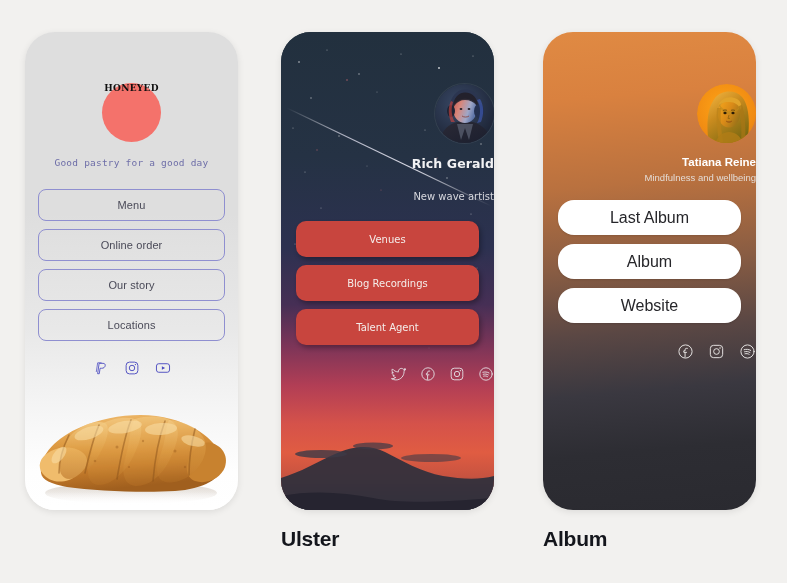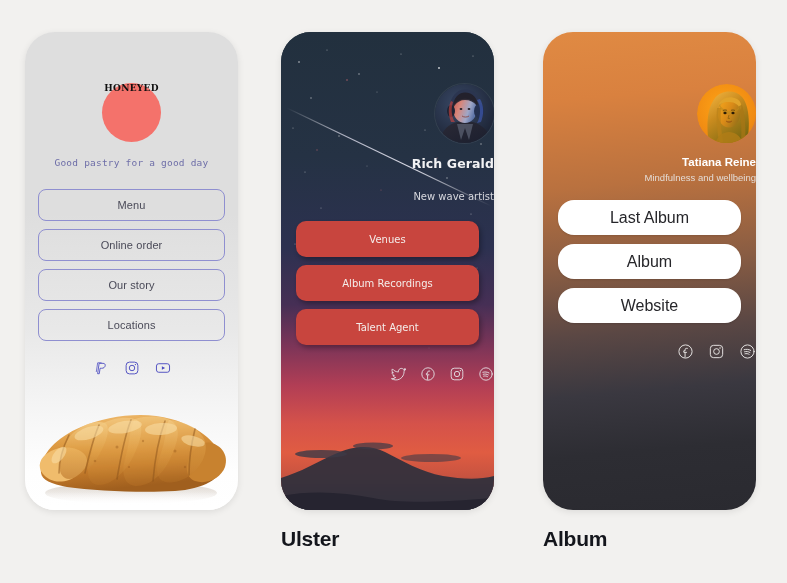--- a/index.html
+++ b/index.html
@@ -404,21 +404,21 @@
             <path d="M42 16 C46 22 46 32 42 39 L46 38 C49 31 49 21 45 15 Z" fill="#4C6CE0" opacity="0.45"></path>
           </g>
         </svg>
       </div>
 
       <div class="u-name">Rich Gerald</div>
       <div class="u-role">New wave artist</div>
 
       <div class="u-buttons">
         <div class="u-btn">Venues</div>
-        <div class="u-btn">Album Recordings</div>
+        <div class="u-btn">Blog Recordings</div>
         <div class="u-btn">Talent Agent</div>
       </div>
 
       <div class="u-socials">
         <span>
           <svg width="16" height="16" viewBox="0 0 24 24" fill="none" stroke="#E8E8EC" stroke-width="1.3" stroke-linejoin="round">
             <path d="M22 5.6 c-0.8 0.4 -1.6 0.6 -2.5 0.7 0.9 -0.5 1.6 -1.4 1.9 -2.4 -0.8 0.5 -1.8 0.9 -2.7 1.1 -0.8 -0.9 -2 -1.4 -3.2 -1.4 -2.4 0 -4.4 2 -4.4 4.4 0 0.3 0 0.7 0.1 1 -3.7 -0.2 -6.9 -1.9 -9.1 -4.6 -0.4 0.7 -0.6 1.4 -0.6 2.2 0 1.5 0.8 2.9 2 3.7 -0.7 0 -1.4 -0.2 -2 -0.5 0 2.1 1.5 3.9 3.5 4.3 -0.4 0.1 -0.8 0.2 -1.2 0.2 -0.3 0 -0.6 0 -0.8 -0.1 0.6 1.7 2.2 3 4.1 3 -1.5 1.2 -3.4 1.9 -5.4 1.9 -0.4 0 -0.7 0 -1 -0.1 1.9 1.2 4.2 1.9 6.6 1.9 8 0 12.3 -6.6 12.3 -12.3 V 7 c0.8 -0.6 1.5 -1.3 2.1 -2.1 Z"></path>
           </svg>
         </span>
         <span>

